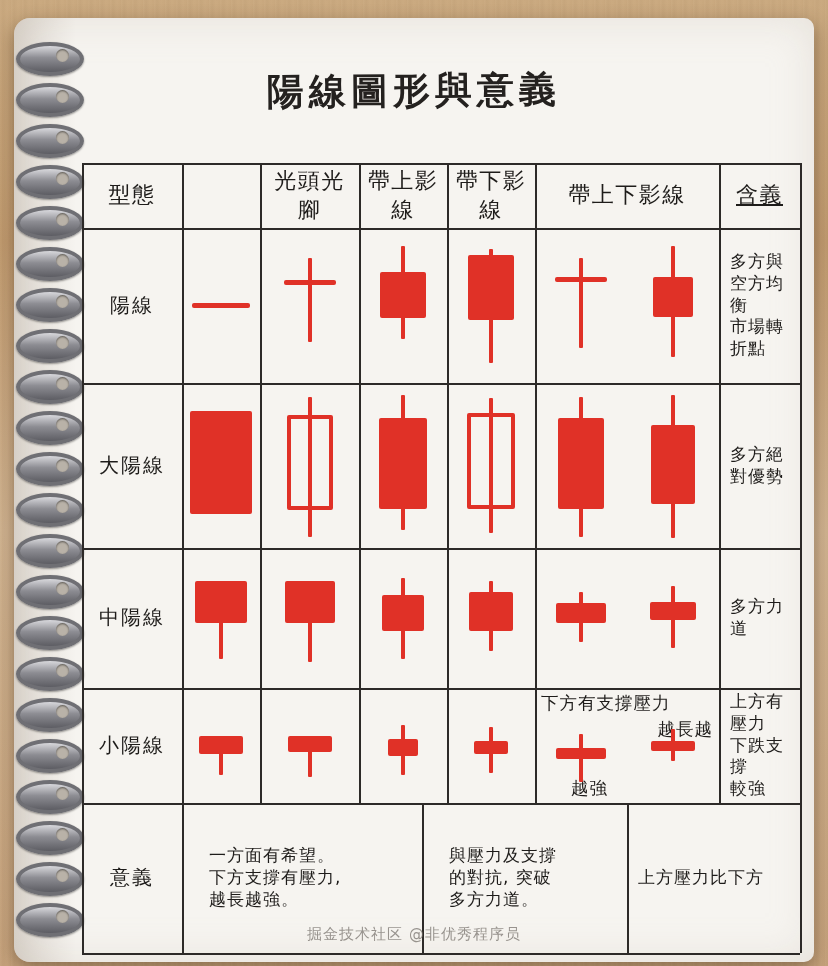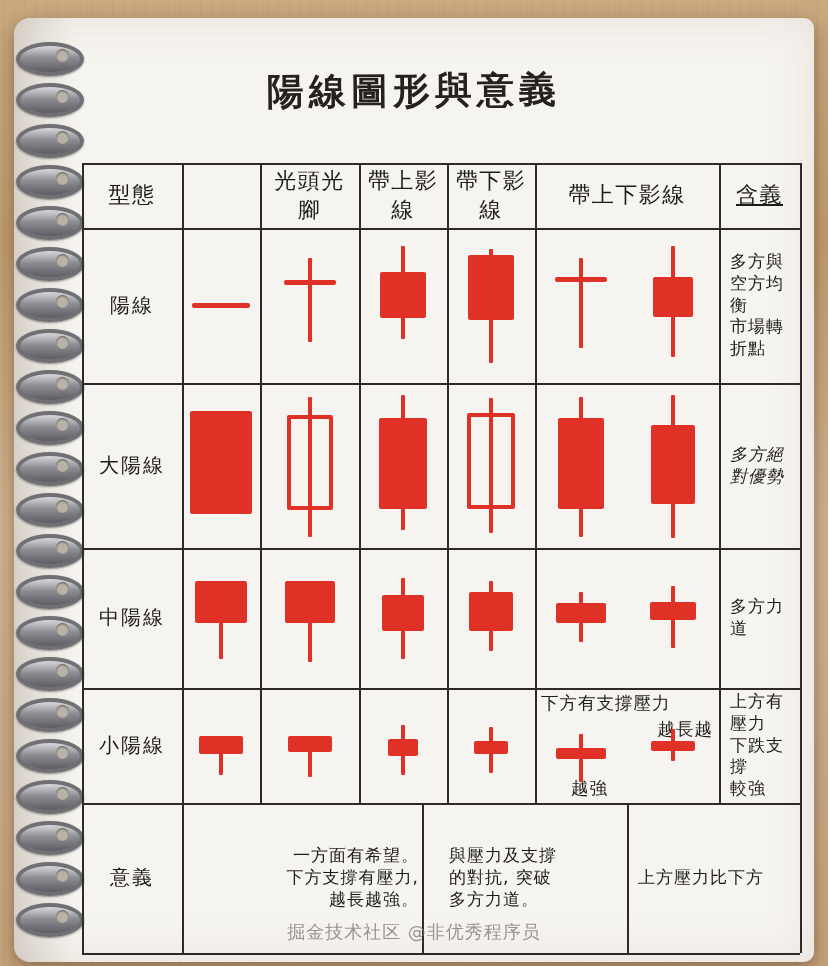--- a/index.html
+++ b/index.html
@@ -103,21 +103,21 @@
     background:#e03127;
   }
   .wick{width:4px;border-radius:1px;}
   .body{border-radius:2px;}
   .body.hollow{background:transparent;border:4px solid #e03127;box-sizing:border-box;}
   .flatline{height:5px;border-radius:2px;}
 
   .wm{
     position:absolute;left:0;right:0;bottom:18px;
     text-align:center;color:rgba(120,115,110,.75);
-    font-size:18px;letter-spacing:1px;
+    font-size:15px;letter-spacing:1px;
   }
 </style>
 </head>
 <body>
 
 <div class="desk"></div>
 
 <div class="notebook">
   <div class="page-shade"></div>
 
@@ -244,21 +244,21 @@
         </div>
       </div>
       <div class="cell meaning" style="left: 637px; top: 65px; width: 81px; height: 155px;">
         <div style="width: 100%; text-align: left; padding-left: 8px;">
           <div>多方與</div>
           <div>空方均衡</div>
           <div>市場轉</div>
           <div>折點</div>
         </div>
       </div>
-      <div class="cell meaning" style="left: 637px; top: 220px; width: 81px; height: 165px; font-style: italic;">
+      <div class="cell meaning" style="left: 637px; top: 220px; width: 81px; height: 165px;">
         <div style="width: 100%; text-align: left; padding-left: 8px;">
           <div>多方絕</div>
           <div>對優勢</div>
         </div>
       </div>
       <div class="cell meaning" style="left: 637px; top: 385px; width: 81px; height: 140px;">
         <div style="width: 100%; text-align: left; padding-left: 8px;">
           <div>多方力道</div>
         </div>
       </div>
@@ -268,21 +268,21 @@
           <div>下跌支撐</div>
           <div>較強</div>
         </div>
       </div>
       <div class="cell " style="left: 453px; top: 525px; width: 184px; height: 115px; display: block;">
         <div style="position: absolute; left: 6px; top: 4px; font-size: 17.5px; letter-spacing: 1px;">下方有支撐壓力</div>
         <div style="position: absolute; right: 6px; top: 30px; font-size: 17.5px; letter-spacing: 1px;">越長越</div>
         <div style="position: absolute; left: 36px; bottom: 4px; font-size: 17.5px; letter-spacing: 1px;">越強</div>
       </div>
       <div class="cell meaning" style="left: 100px; top: 640px; width: 240px; height: 150px; align-items: center;">
-        <div style="width: 100%; text-align: right; padding-left: 0;">
+        <div style="width: 100%; text-align: left; padding-left: 24px;">
           <div>一方面有希望。</div>
           <div>下方支撐有壓力,</div>
           <div>越長越強。</div>
         </div>
       </div>
       <div class="cell meaning" style="left: 340px; top: 640px; width: 205px; height: 150px; align-items: center; margin-left: 16px;">
         <div style="width: 100%; text-align: left; padding-left: 8px;">
           <div>與壓力及支撐</div>
           <div>的對抗, 突破</div>
           <div>多方力道。</div>

